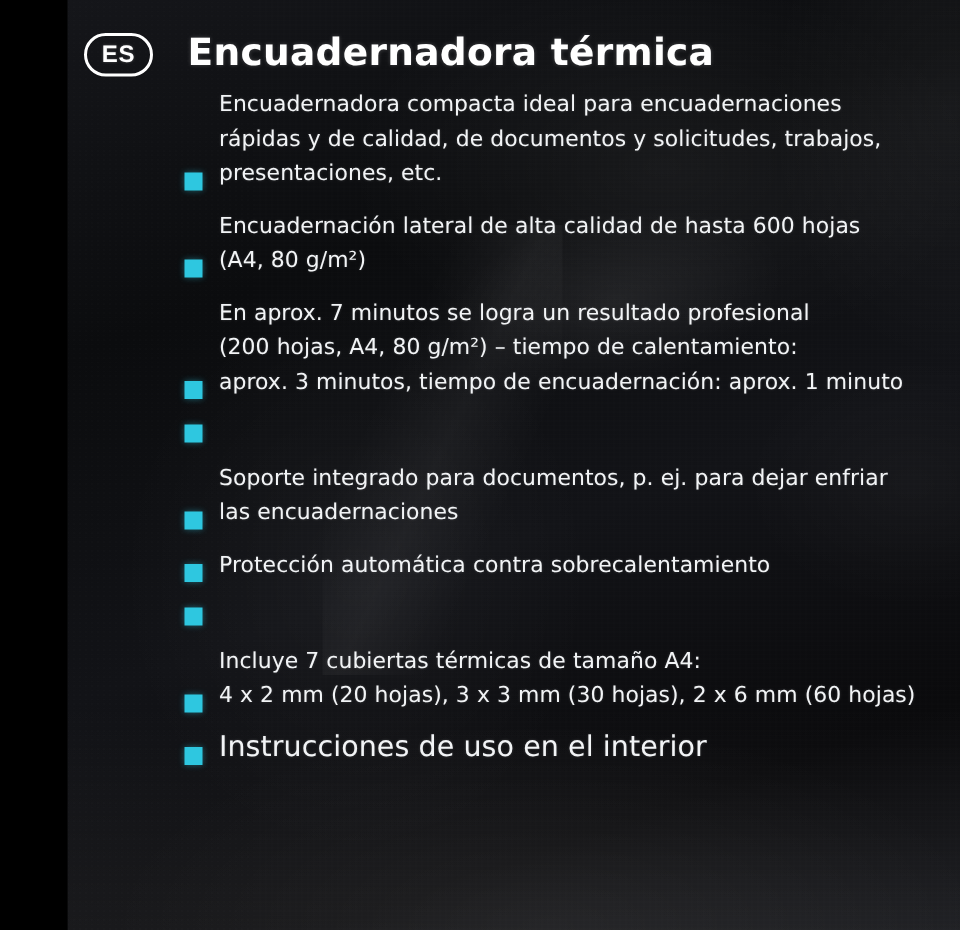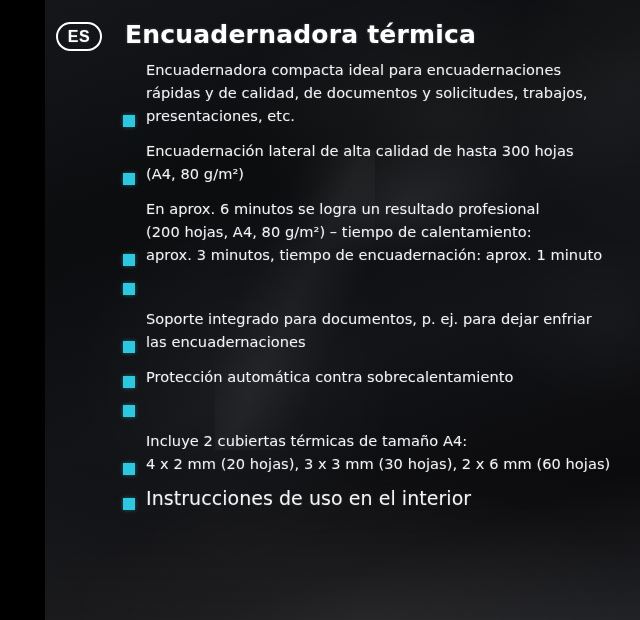--- a/index.html
+++ b/index.html
@@ -155,29 +155,29 @@
         <span class="bullet-text">
           <span class="line-indent">Encuadernadora compacta ideal para encuadernaciones</span>
           <span class="line-indent">rápidas y de calidad, de documentos y solicitudes, trabajos,</span>
           <span class="line-indent">presentaciones, etc.</span>
         </span>
       </div>
 
       <div class="bullet-row">
         <span class="bullet-mark"></span>
         <span class="bullet-text">
-          <span class="line-indent">Encuadernación lateral de alta calidad de hasta 300 hojas</span>
+          <span class="line-indent">Encuadernación lateral de alta calidad de hasta 600 hojas</span>
           <span class="line-indent">(A4, 80 g/m²)</span>
         </span>
       </div>
 
       <div class="bullet-row">
         <span class="bullet-mark"></span>
         <span class="bullet-text">
-          <span class="line-indent">En aprox. 6 minutos se logra un resultado profesional</span>
+          <span class="line-indent">En aprox. 7 minutos se logra un resultado profesional</span>
           <span class="line-indent">(200 hojas, A4, 80 g/m²) – tiempo de calentamiento:</span>
           <span class="line-indent">aprox. 3 minutos, tiempo de encuadernación: aprox. 1 minuto</span>
         </span>
       </div>
 
       <div class="bullet-row">
         <span class="bullet-mark"></span>
       </div>
 
       <div class="bullet-row">
@@ -195,21 +195,21 @@
         </span>
       </div>
 
       <div class="bullet-row">
         <span class="bullet-mark"></span>
       </div>
 
       <div class="bullet-row">
         <span class="bullet-mark"></span>
         <span class="bullet-text">
-          <span class="line-indent">Incluye  2  cubiertas térmicas de tamaño A4:</span>
+          <span class="line-indent">Incluye  7  cubiertas térmicas de tamaño A4:</span>
           <span class="line-indent">4 x 2 mm (20 hojas), 3 x 3 mm (30 hojas), 2 x 6 mm (60 hojas)</span>
         </span>
       </div>
 
       <div class="bullet-row compact">
         <span class="bullet-mark"></span>
         <span class="bullet-text">
           <span class="line-indent">Instrucciones de uso en el interior</span>
         </span>
       </div>

